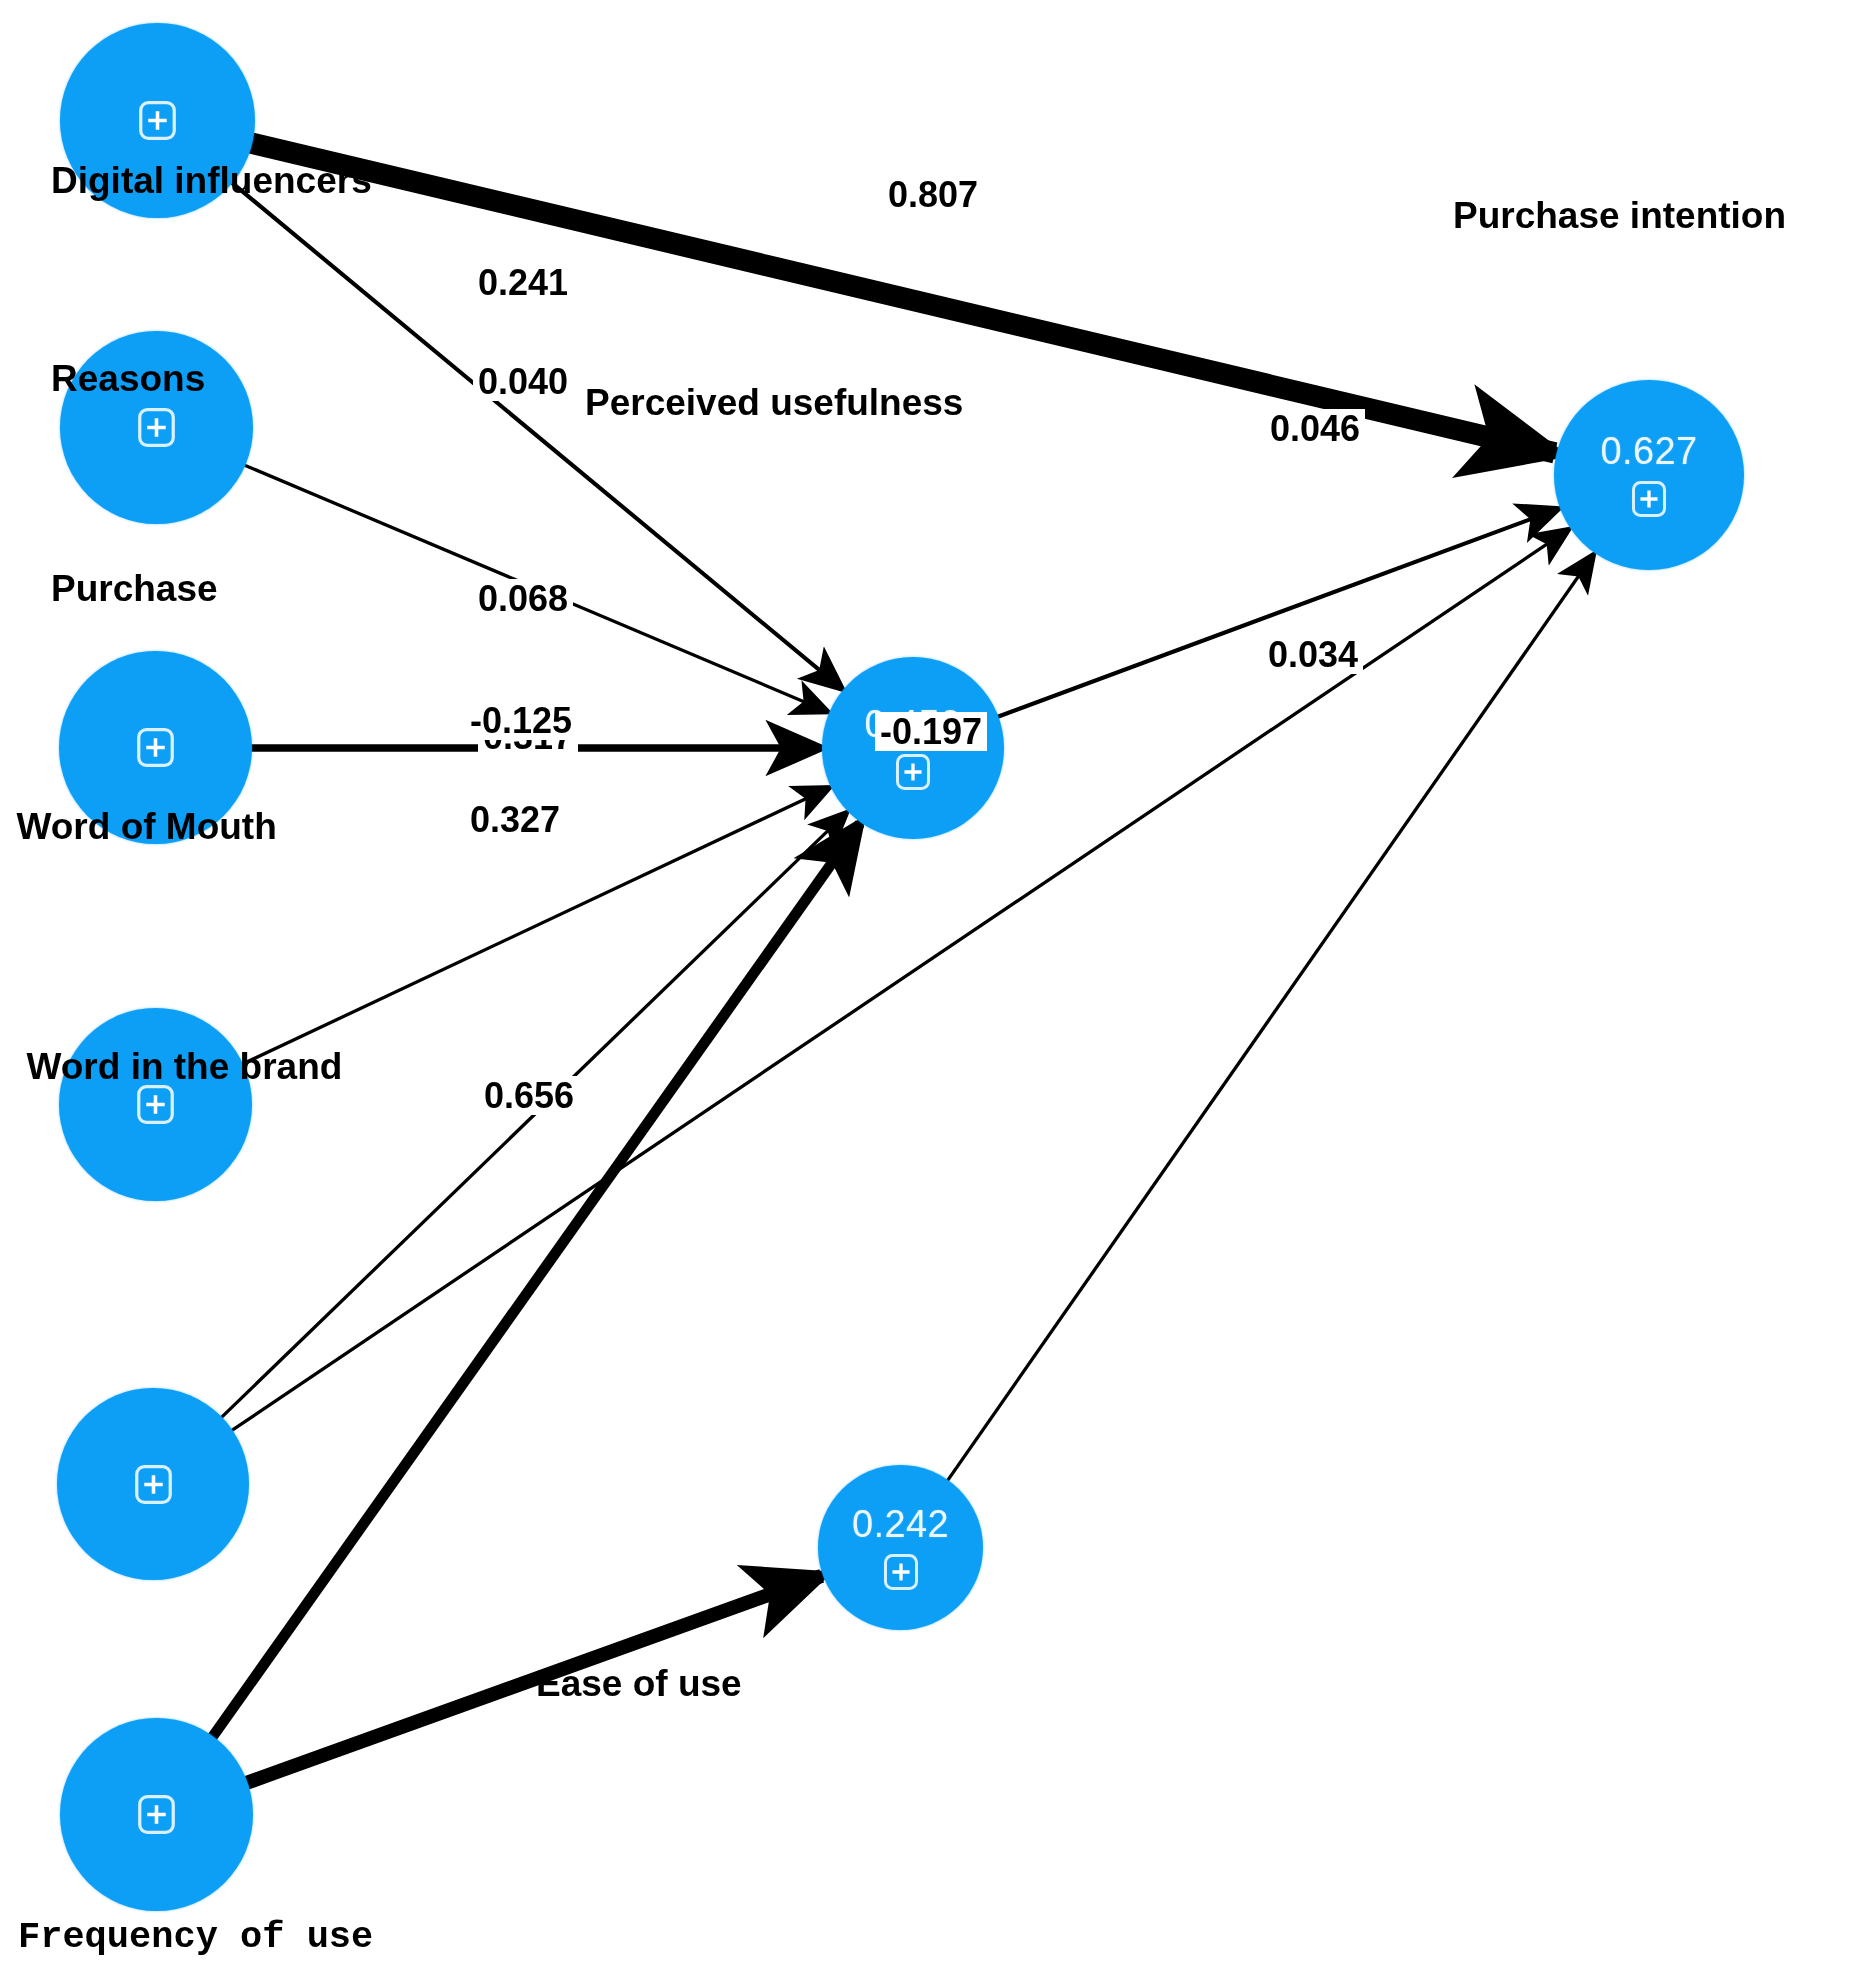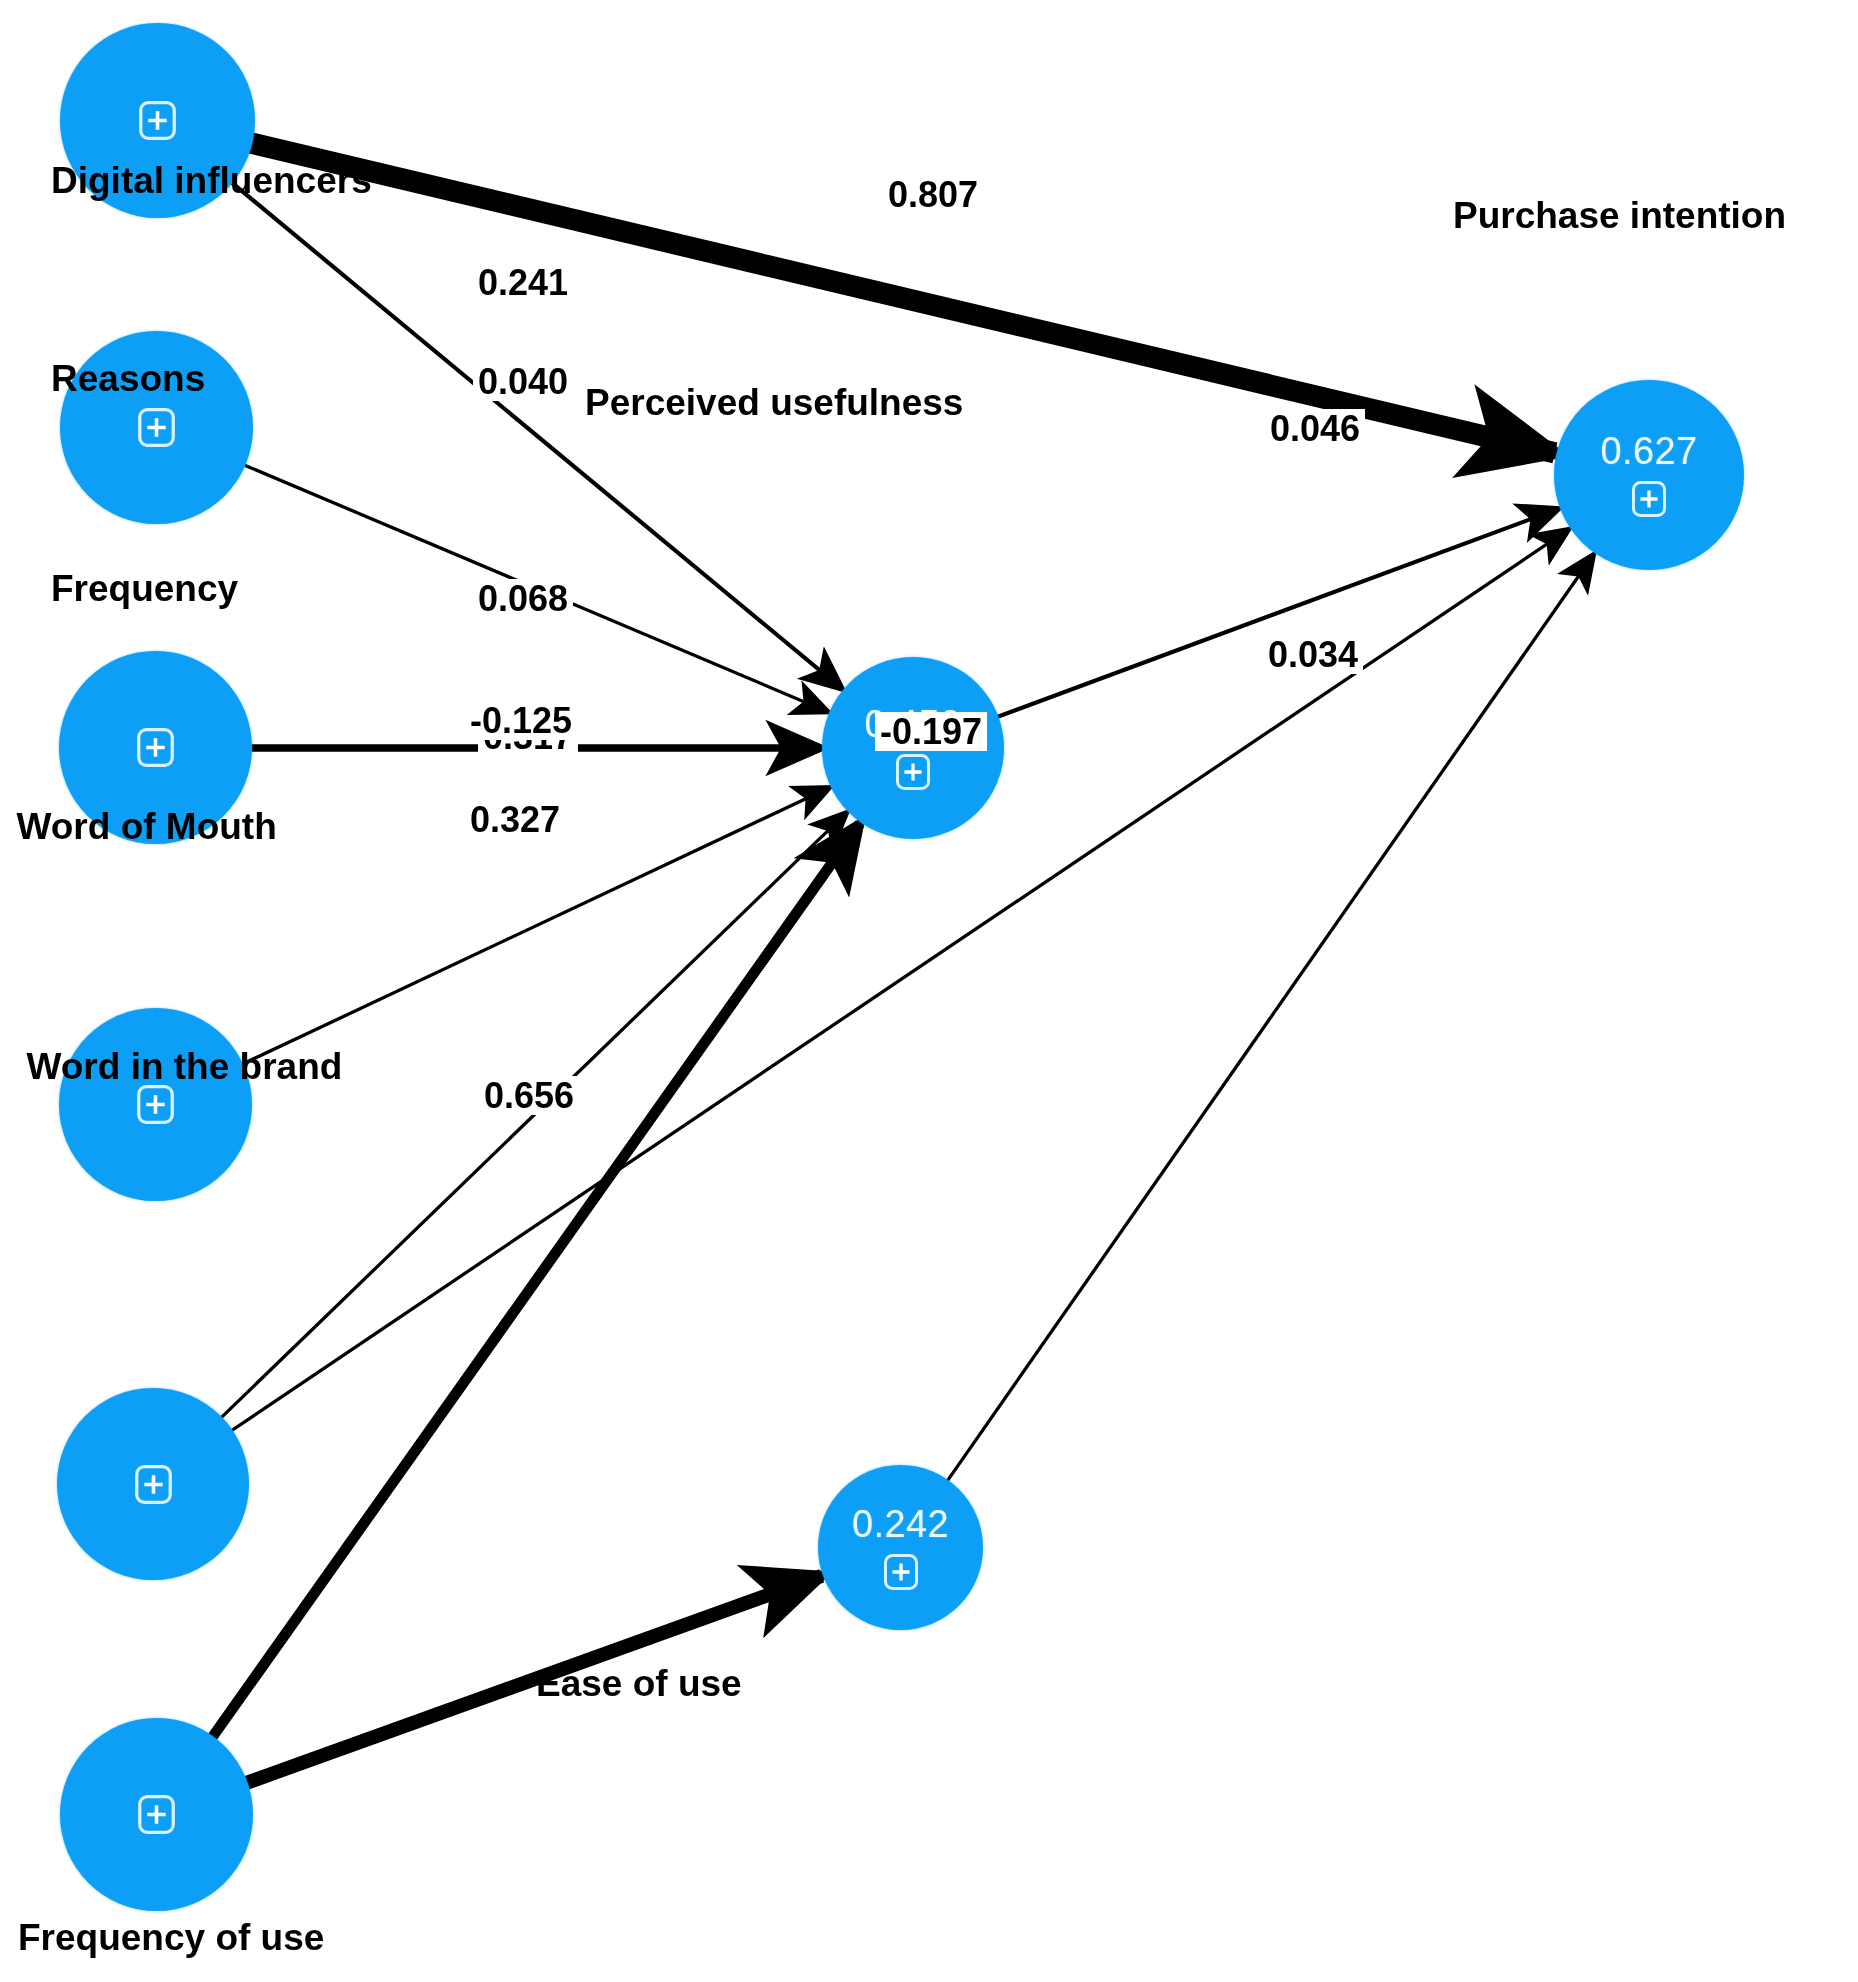--- a/index.html
+++ b/index.html
@@ -174,22 +174,22 @@
       <div class="edge-label" style="left: 478px; top: 717px;">0.317</div>
       <div class="edge-label" style="left: 473px; top: 579px;">0.068</div>
       <div class="edge-label" style="left: 875px; top: 712px;">-0.197</div>
       <div class="edge-label" style="left: 465px; top: 701px;">-0.125</div>
       <div class="edge-label" style="left: 465px; top: 800px;">0.327</div>
       <div class="edge-label" style="left: 479px; top: 1076px;">0.656</div>
       <div class="edge-label" style="left: 1265px; top: 382px; margin-top: 27px;">0.046</div>
       <div class="edge-label" style="left: 1263px; top: 635px;">0.034</div>
       <div class="node-label" style="left: 51px; top: 162px;">Digital influencers</div>
       <div class="node-label" style="left: 51px; top: 360px;">Reasons</div>
-      <div class="node-label" style="left: 51px; top: 570px;">Frequency</div>
+      <div class="node-label" style="left: 51px; top: 570px;">Purchase</div>
       <div class="node-label" style="left: 16.5px; top: 808px;">Word of Mouth</div>
       <div class="node-label" style="left: 26.5px; top: 1048px;">Word in the brand</div>
-      <div class="node-label" style="left: 18px; top: 1919px;">Frequency of use</div>
+      <div class="node-label" style="left: 18px; top: 1919px; font-family: Liberation Mono, monospace;">Frequency of use</div>
       <div class="node-label" style="left: 585px; top: 384px;">Perceived usefulness</div>
       <div class="node-label" style="left: 536px; top: 1665px;">Ease of use</div>
       <div class="node-label" style="left: 1453px; top: 197px;">Purchase intention</div>
     </div>
 </div>
 
 
 </body></html>

